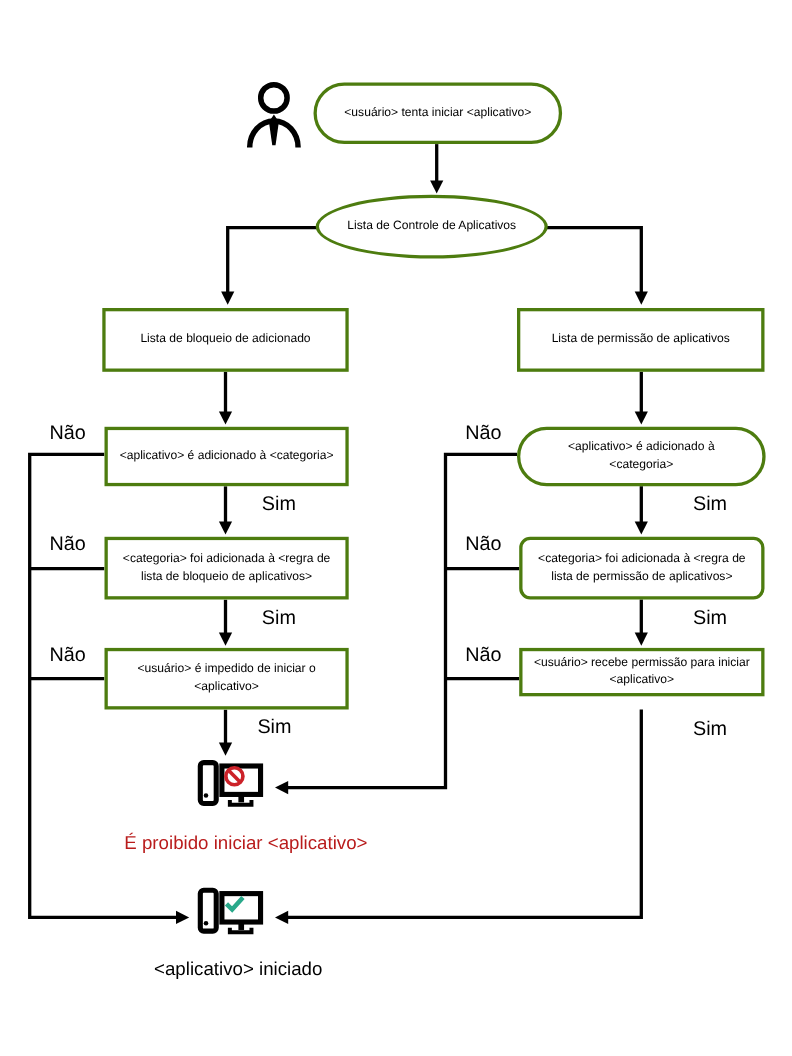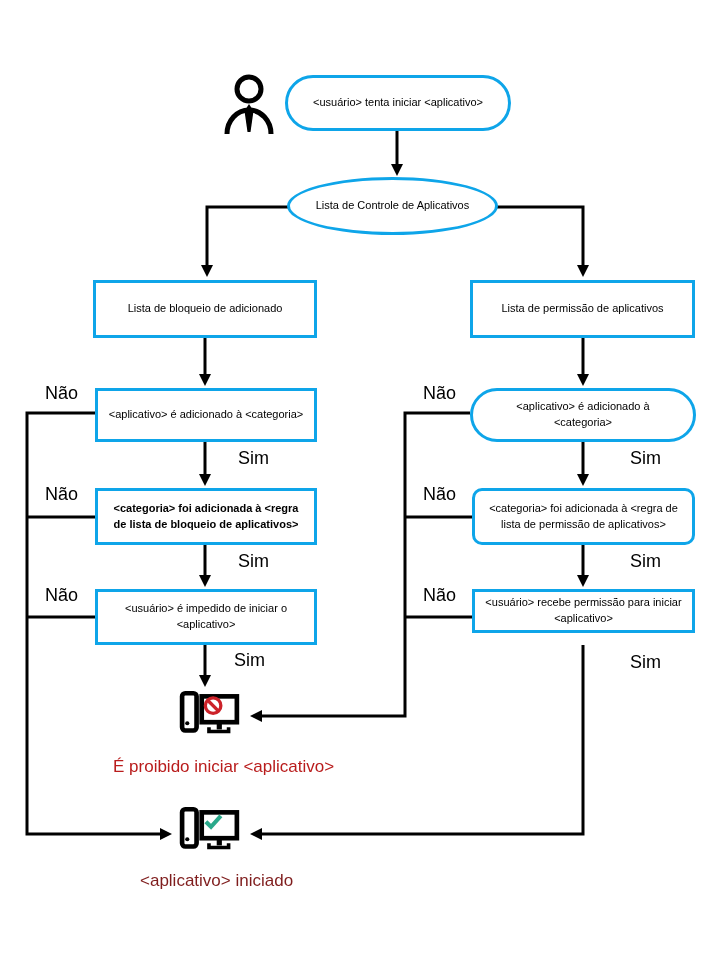--- a/index.html
+++ b/index.html
@@ -3,30 +3,30 @@
 <meta charset="utf-8">
 <style>
   html,body{margin:0;padding:0;background:#fff;}
   .canvas{
     position:relative;width:720px;height:960px;background:#ffffff;
     font-family:"Liberation Sans", sans-serif;color:#000;overflow:hidden;
   }
   .connectors{position:absolute;left:0;top:0;z-index:1;}
   .node{
     position:absolute;z-index:2;box-sizing:border-box;
-    border:3px solid #0ea5e9;background:#fff;
+    border:3px solid #4d7c0f;background:#fff;
     display:flex;align-items:center;justify-content:center;
     text-align:center;font-size:11px;line-height:1.45;padding:0 8px;
   }
   .pill{border-radius:28px;padding:0 14px;}
   .ellipse{border-radius:50%;}
   .lbl{position:absolute;z-index:2;font-size:18px;color:#000;}
   .outcome{position:absolute;z-index:2;font-size:17px;}
   .outcome.forbidden{color:#b91c1c;}
-  .outcome.started{color:#7f1d1d;text-align:center;}
+  .outcome.started{color:#000000;text-align:center;}
   .iconwrap{position:absolute;z-index:2;}
 </style>
 </head>
 <body>
 
 <div class="canvas">
 
   <svg class="connectors" width="720" height="960" viewBox="0 0 720 960">
     <g stroke="#000000" stroke-width="3" fill="none">
       <path d="M397 131 V165"></path>
@@ -89,21 +89,21 @@
   </div>
 
   <div class="node" style="left:95px;top:388px;width:222px;height:54px;">
     <span>&lt;aplicativo&gt; é adicionado à &lt;categoria&gt;</span>
   </div>
 
   <div class="node pill" style="left:470px;top:388px;width:226px;height:54px;">
     <span>&lt;aplicativo&gt; é adicionado à &lt;categoria&gt;</span>
   </div>
 
-  <div class="node" style="left:95px;top:488px;width:222px;height:57px;font-weight:bold;">
+  <div class="node" style="left:95px;top:488px;width:222px;height:57px;">
     <span>&lt;categoria&gt; foi adicionada à &lt;regra de lista de bloqueio de aplicativos&gt;</span>
   </div>
 
   <div class="node" style="left:472px;top:488px;width:223px;height:57px;border-radius:10px;">
     <span>&lt;categoria&gt; foi adicionada à &lt;regra de lista de permissão de aplicativos&gt;</span>
   </div>
 
   <div class="node" style="left:95px;top:589px;width:222px;height:56px;">
     <span>&lt;usuário&gt; é impedido de iniciar o &lt;aplicativo&gt;</span>
   </div>

